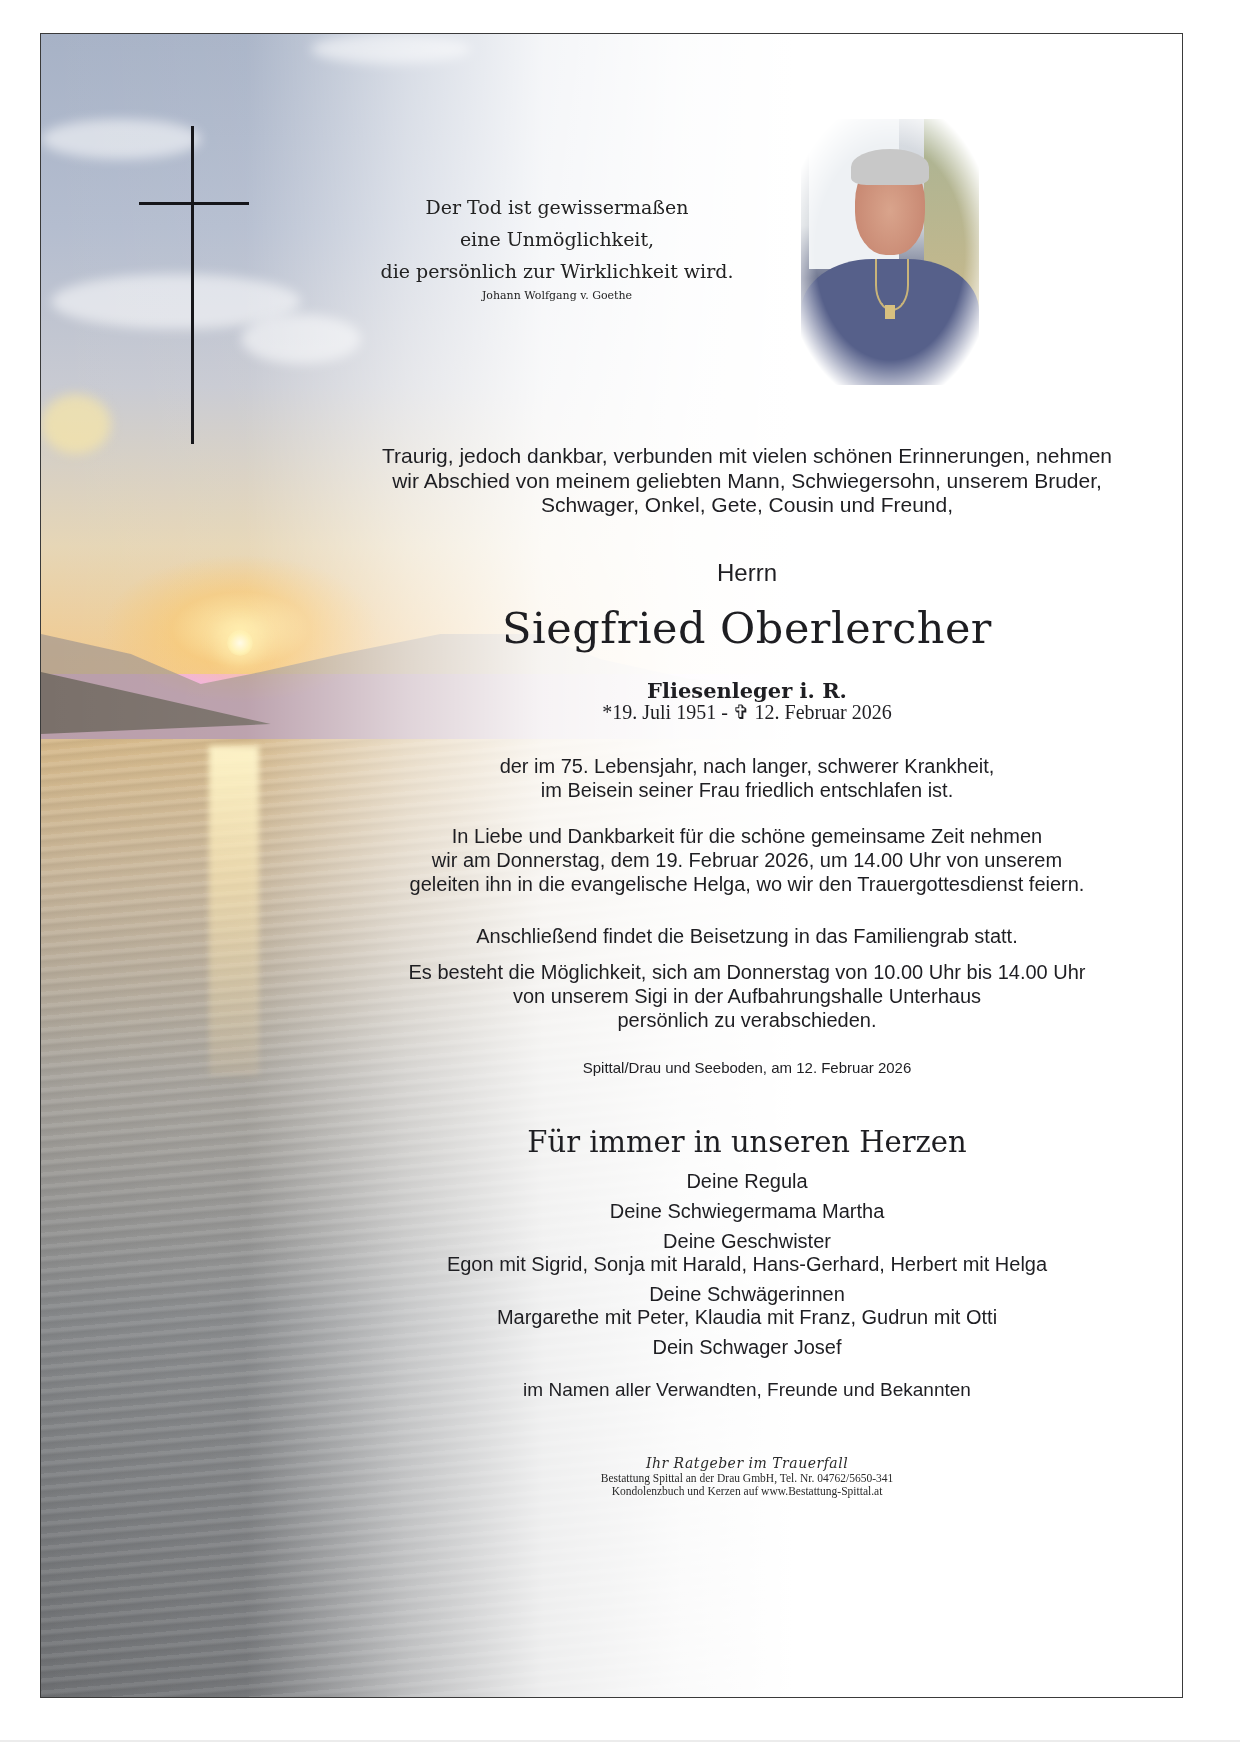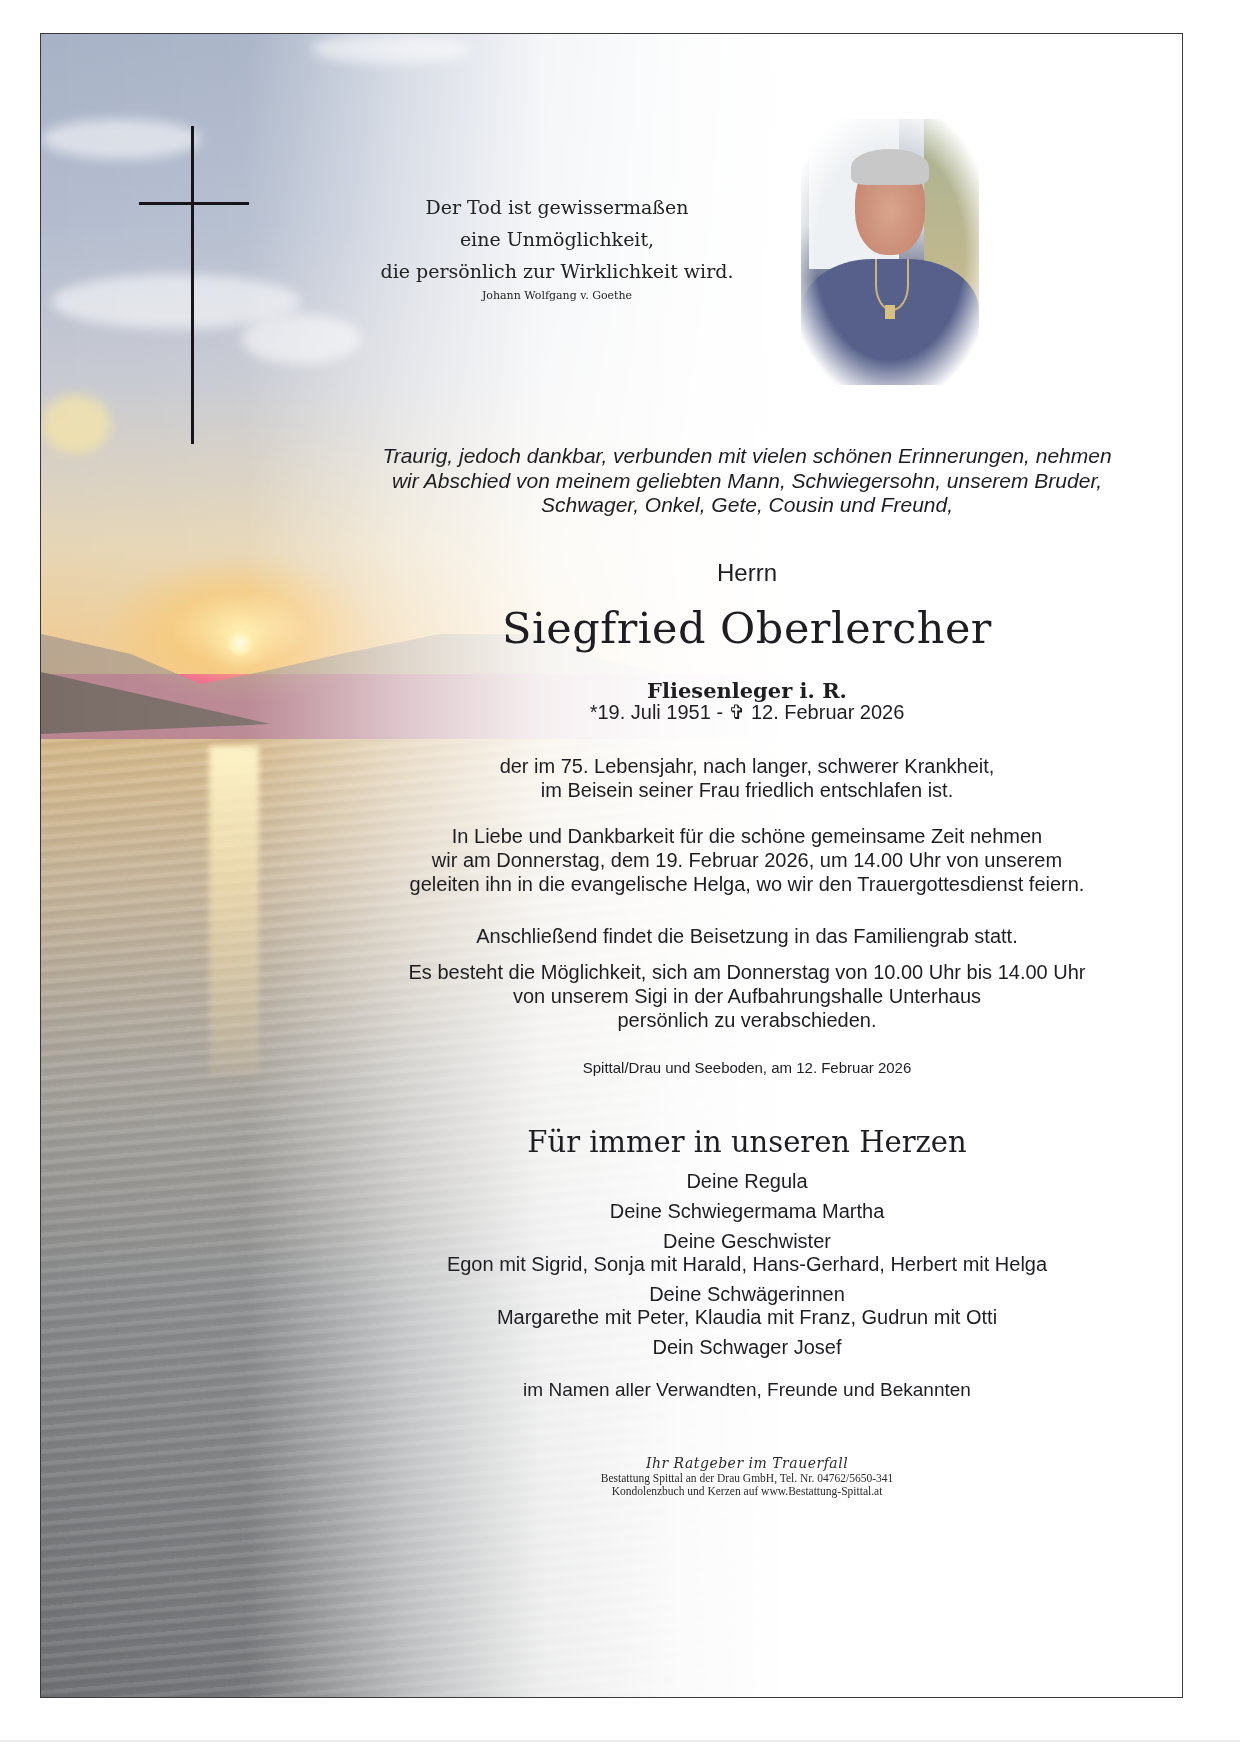--- a/index.html
+++ b/index.html
@@ -2,21 +2,21 @@
 <html><head>
 <meta charset="utf-8">
 <style>
   html, body { margin: 0; padding: 0; }
   body {
     width: 1240px; height: 1754px; background: #ffffff; position: relative; overflow: hidden;
     font-family: "Liberation Serif", "DejaVu Serif", serif; color: #1e1e22;
   }
   .sheet {
     position: absolute; left: 40px; top: 33px; width: 1143px; height: 1665px;
-    border: 1.5px solid #3a3a3a; box-sizing: border-box; overflow: hidden; background: #ec4899;
+    border: 1.5px solid #3a3a3a; box-sizing: border-box; overflow: hidden; background: #f0abfc;
   }
   
   .photo { position: absolute; left: 0; top: 0; width: 100%; height: 100%; }
   .sky {
     position: absolute; left: 0; top: 0; width: 100%; height: 640px;
     background: linear-gradient(180deg, #a7b2c6 0%, #b4bdcf 30%, #c8cad2 55%, #e6d6b6 80%, #f2c98c 100%);
   }
   .sun-glow {
     position: absolute; left: 60px; top: 520px; width: 280px; height: 150px; border-radius: 50%;
     background: radial-gradient(ellipse at center, rgba(255,235,170,0.95) 0%, rgba(250,200,110,0.6) 35%, rgba(245,180,90,0) 70%);
@@ -67,25 +67,25 @@
   .portrait .body {
     position: absolute; left: 0; top: 140px; width: 178px; height: 130px; border-radius: 40% 40% 0 0;
     background: #56608a;
   }
   .portrait .chain { position: absolute; left: 74px; top: 140px; width: 30px; height: 50px; border: 2px solid #c9b47a; border-top: none; border-radius: 0 0 50% 50%; }
   .portrait .pendant { position: absolute; left: 84px; top: 186px; width: 10px; height: 14px; background: #d8c07f; }
   .center-col { position: absolute; left: 286px; width: 840px; text-align: center; }
   .quote { position: absolute; left: 306px; width: 420px; text-align: center; font-family: "DejaVu Serif", serif; font-size: 19px; line-height: 32px; color: #222; }
   .quote-author { font-size: 11px; line-height: 14px; margin-top: 2px; }
   .sans-narrow { font-family: "Liberation Sans Narrow", "Liberation Sans", sans-serif; }
-  .intro { top: 410px; font-size: 21px; line-height: 24.5px; font-style: italic; }
+  .intro { top: 410px; font-size: 21px; line-height: 24.5px; }
   .herrn { top: 524px; font-family: Liberation Sans, sans-serif; font-size: 24px; line-height: 30px; }
   .name { top: 568px; font-family: "DejaVu Serif", serif; font-size: 43px; line-height: 52px; letter-spacing: 0.5px; }
   .job { top: 644px; font-family: "DejaVu Serif", serif; font-size: 21px; line-height: 26px; font-weight: bold; }
-  .dates { top: 664px; font-family: Liberation Sans, sans-serif; font-size: 20px; line-height: 28px; }
+  .dates { top: 664px; font-family: Liberation Serif, serif; font-size: 20px; line-height: 28px; }
   .p1 { top: 720px; font-size: 20px; line-height: 24px; }
   .p2 { top: 790px; font-size: 20px; line-height: 24px; }
   .p2b { top: 890px; font-size: 20px; line-height: 24px; }
   .p3 { top: 926px; font-size: 20px; line-height: 24px; }
   .place { top: 1024px; font-size: 15px; line-height: 20px; }
   .forever { top: 1090px; font-family: "DejaVu Serif", serif; font-size: 29px; line-height: 36px; }
   .family { top: 1136px; font-size: 20px; }
   .family .row { line-height: 23px; }
   .family .gap { height: 7px; }
   .closing { top: 1344px; font-size: 19px; line-height: 24px; }

